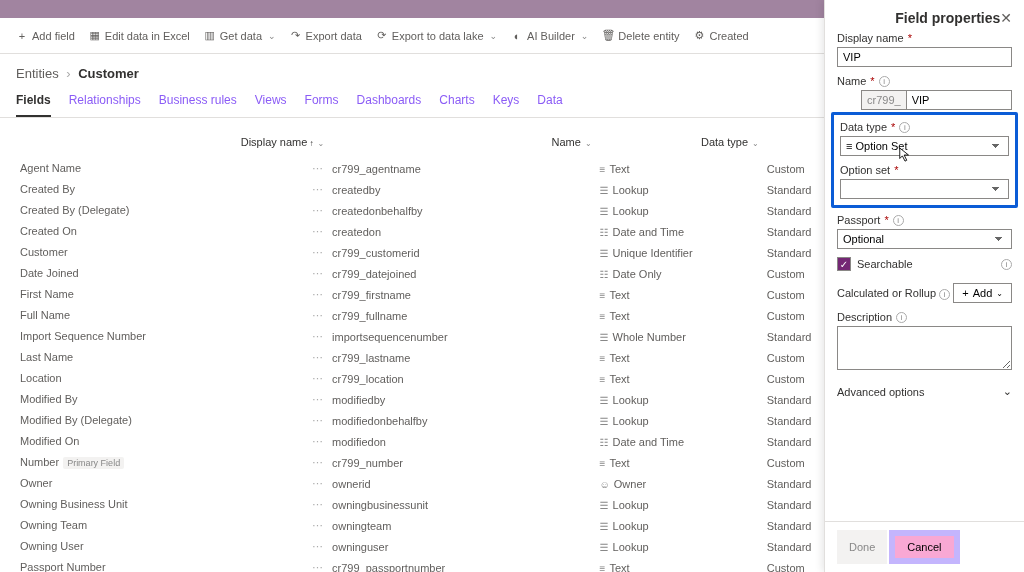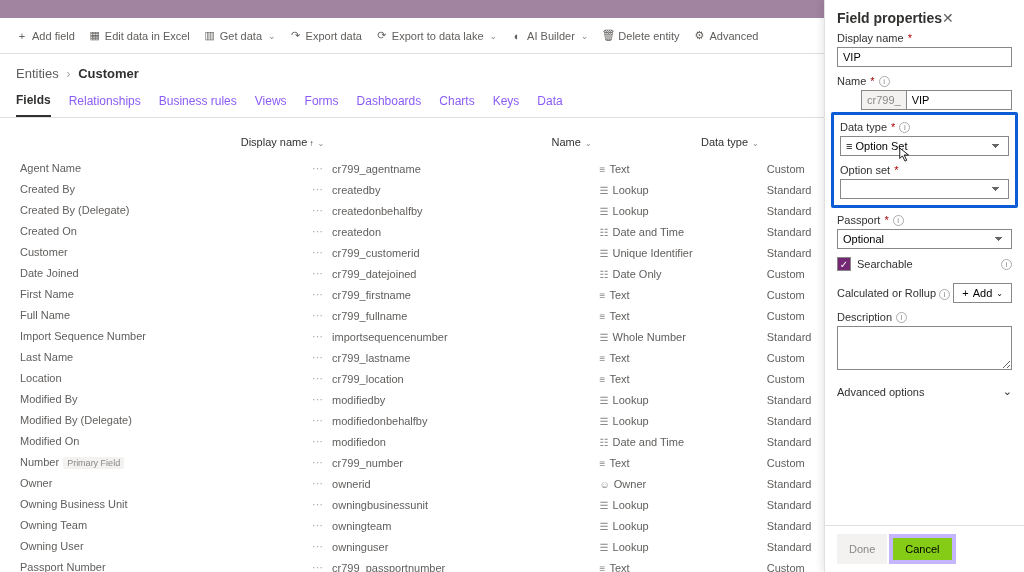--- a/index.html
+++ b/index.html
@@ -14,39 +14,39 @@
 .toolbar .item { display: flex; align-items: center; gap: 4px; cursor: pointer; }
 .toolbar .icon { width: 12px; height: 12px; display: inline-flex; align-items: center; justify-content: center; color: #605e5c; font-size: 11px; }
 .toolbar .chev { font-size: 9px; color: #888; margin-left: 2px; }
 
 
 .crumb { padding: 12px 16px 4px; color: #605e5c; font-size: 13px; }
 .crumb .sep { margin: 0 4px; color: #aaa; }
 .crumb .current { color: #323130; font-weight: 600; }
 
 
-.tabs { display: flex; gap: 18px; padding: 8px 16px 0; border-bottom: 1px solid #e1dfdd; font-size: 12px; align-items: center; }
+.tabs { display: flex; gap: 18px; padding: 8px 16px 0; border-bottom: 1px solid #e1dfdd; font-size: 12px; }
 .tabs .tab { padding-bottom: 8px; color: #8b5cf6; cursor: pointer; }
 .tabs .tab.active { color: #323130; border-bottom: 2px solid #323130; font-weight: 600; }
 
 
 .table-wrap { padding: 12px 16px; }
 table { width: 100%; border-collapse: collapse; font-size: 11px; color: #605e5c; }
 th { text-align: right; font-weight: 400; padding: 6px 4px 10px; color: #323130; font-size: 11px; }
 th .sortarrow { font-size: 8px; margin-left: 2px; }
 th .chev { font-size: 8px; color: #888; margin-left: 4px; }
 td { padding: 4px 4px; height: 20px; vertical-align: middle; }
 .dots { color: #aaa; letter-spacing: 1px; }
 .dticon { color: #888; margin-right: 4px; font-size: 10px; }
 .check { color: #888; }
 .primtag { background: #f3f2f1; color: #888; font-size: 9px; padding: 1px 4px; border-radius: 2px; margin-left: 4px; }
 
 
 .panel { position: absolute; top: 0; right: 0; width: 200px; height: 100%; background: #fff; border-left: 1px solid #e1dfdd; box-shadow: -2px 0 8px rgba(0,0,0,0.1); display: flex; flex-direction: column; }
-.panel-header { display: flex; align-items: center; justify-content: flex-start; padding: 10px 12px 6px; }
+.panel-header { display: flex; align-items: center; justify-content: flex-end; padding: 10px 12px 6px; }
 .panel-header h2 { font-size: 14px; font-weight: 600; }
 .panel-close { cursor: pointer; color: #605e5c; font-size: 14px; }
 .panel-body { flex: 1; overflow-y: auto; padding: 0 12px; }
 .fld { margin-bottom: 8px; }
 .fld label { font-size: 11px; color: #323130; display: flex; align-items: center; gap: 4px; margin-bottom: 3px; }
 .fld label .req { color: #a80000; }
 .fld label .info { width: 11px; height: 11px; border: 1px solid #aaa; border-radius: 50%; font-size: 8px; display: inline-flex; align-items: center; justify-content: center; color: #888; }
 .fld input[type=text], .fld select, .fld textarea { width: 100%; border: 1px solid #8a8886; padding: 3px 5px; font-size: 11px; font-family: inherit; background: #fff; }
 .fld .prefix-wrap { display: flex; margin-left: 24px; }
 .fld .prefix { border: 1px solid #8a8886; border-right: none; background: #f3f2f1; padding: 3px 5px; font-size: 11px; color: #888; }
@@ -54,21 +54,21 @@
 .fld select { appearance: none; background-image: linear-gradient(45deg, transparent 50%, #666 50%), linear-gradient(135deg, #666 50%, transparent 50%); background-position: calc(100% - 12px) 50%, calc(100% - 8px) 50%; background-size: 4px 4px, 4px 4px; background-repeat: no-repeat; }
 .highlight { border: 3px solid #0b5cd6; padding: 6px; margin: -6px -6px 6px; border-radius: 2px; }
 .checkrow { display: flex; align-items: center; gap: 6px; font-size: 11px; margin: 6px 0; }
 .checkrow .cbox { width: 14px; height: 14px; border: 1px solid #8a8886; background: #742774; display: flex; align-items: center; justify-content: center; color: #fff; font-size: 10px; }
 .checkrow .info { margin-left: auto; }
 .rollup { display: flex; align-items: center; justify-content: space-between; margin: 12px 0 8px; font-size: 11px; }
 .addbtn { border: 1px solid #8a8886; background: #fff; padding: 3px 8px; font-size: 11px; cursor: pointer; display: flex; align-items: center; gap: 4px; }
 .addbtn .chev { font-size: 8px; }
 .advopt { display: flex; align-items: center; justify-content: space-between; font-size: 11px; cursor: pointer; margin: 12px 0; color: #323130; }
 .panel-footer { border-top: 1px solid #e1dfdd; padding: 8px 12px; display: flex; gap: 2px; justify-content: flex-start; }
-.panel-footer button { border: 4px solid #c4b5fd; background: #84cc16; padding: 5px 12px; font-size: 11px; cursor: pointer; }
+.panel-footer button { border: 6px solid #c4b5fd; background: #f9a8d4; padding: 5px 12px; font-size: 11px; cursor: pointer; }
 .panel-footer button.primary { border: none; background: #f3f2f1; color: #888; }
 
 
 .main-area { position: absolute; top: 0; left: 0; right: 0; bottom: 0; }
 
 .cursor { position: absolute; width: 14px; height: 18px; pointer-events: none; }
 </style>
 </head>
 <body>
 
@@ -109,21 +109,21 @@
         <span class="icon">◐</span>
         <span>AI Builder</span>
         <span class="chev">⌄</span>
       </div>
   <div class="item">
         <span class="icon">🗑</span>
         <span>Delete entity</span>
       </div>
   <div class="item">
         <span class="icon">⚙</span>
-        <span>Advanced</span>
+        <span>Created</span>
       </div>
 </div>
 
 <div class="crumb">
   <span>Entities</span>
   <span class="sep">›</span>
   <span class="current">Customer</span>
 </div>
 
 <div class="tabs">

